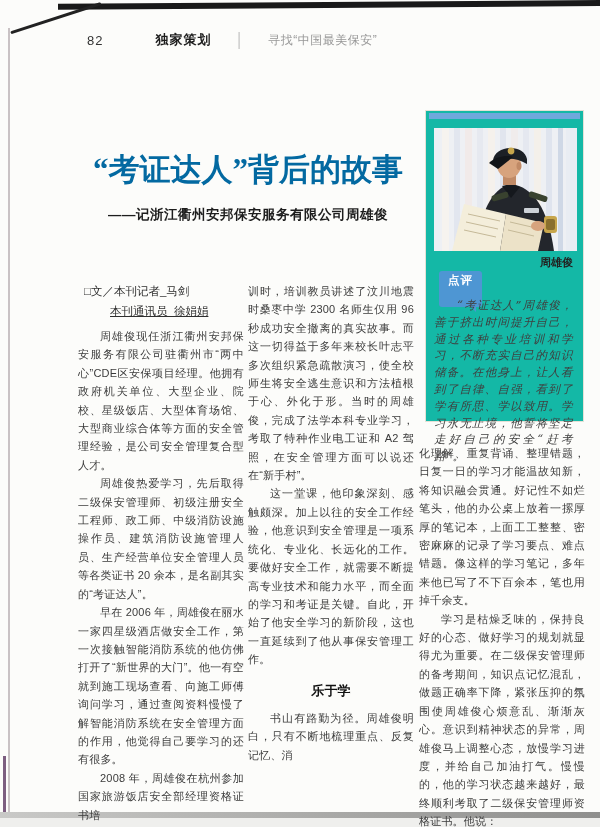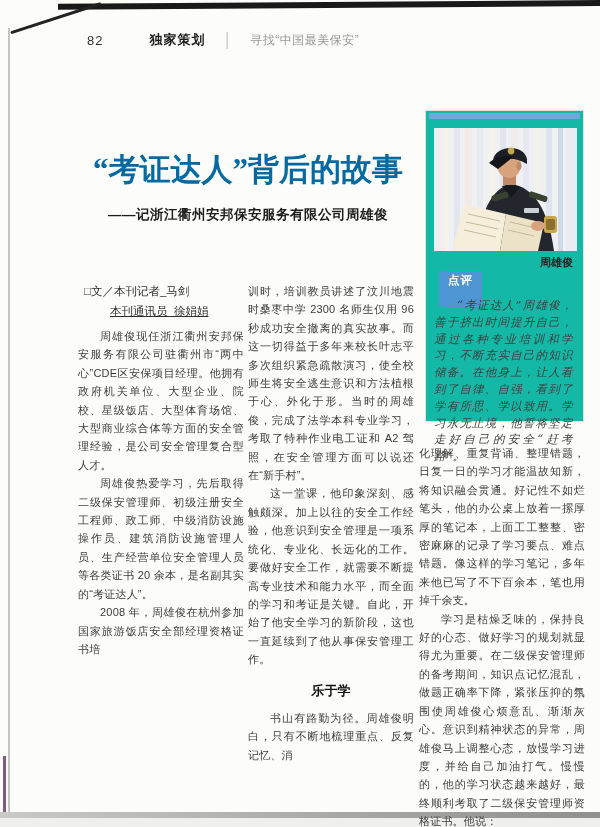--- a/index.html
+++ b/index.html
@@ -11,21 +11,21 @@
   }
   
   .scan-top{position:absolute;left:58px;top:0;width:542px;height:6px;background:#191919;transform:skewY(-0.4deg);transform-origin:right top;}
   .scan-top-curve{position:absolute;left:6px;top:2px;width:95px;height:3px;background:#222;transform:rotate(-18deg);transform-origin:right center;border-radius:2px;}
   .scan-left{position:absolute;left:8px;top:28px;width:2px;height:784px;background:#c9c2c4;}
   .scan-left-purple{position:absolute;left:3px;top:756px;width:3px;height:56px;background:#7d5e80;}
   .scan-bottom{position:absolute;left:0;top:812px;width:600px;height:8px;background:linear-gradient(to right,#c9c9c7,#8f8f8d);}
   .scan-below{position:absolute;left:0;top:818px;width:600px;height:9px;background:#efefed;}
 
   
-  .header{position:absolute;left:87px;top:31px;display:flex;align-items:center;gap:16px;font-size:13px;}
+  .header{position:absolute;left:87px;top:31px;display:flex;align-items:center;gap:22px;font-size:13px;}
   .pageno{color:#333;letter-spacing:1px;}
   .section-title{font-weight:bold;color:#1c1c1c;margin-left:30px;letter-spacing:1px;}
   .header-sep{color:#b9b9b9;font-size:14px;margin:0 2px;}
   .section-sub{color:#979797;font-size:12px;letter-spacing:0.5px;}
 
   
   .title-block{position:absolute;left:76px;top:150px;width:344px;text-align:center;}
   .main-title{
     font-family:"Liberation Serif","DejaVu Serif",serif;
     font-weight:900;font-size:31px;color:#0369a1;margin:0;line-height:1.3;
@@ -96,20 +96,21 @@
   </div>
 
   <div class="byline">
     <div class="l1">□文／本刊记者_马剑</div>
     <div class="l2">本刊通讯员_徐娟娟</div>
   </div>
 
   <div class="col col1">
     <p>周雄俊现任浙江衢州安邦保安服务有限公司驻衢州市“两中心”CDE区安保项目经理。他拥有政府机关单位、大型企业、院校、星级饭店、大型体育场馆、大型商业综合体等方面的安全管理经验，是公司安全管理复合型人才。</p>
     <p>周雄俊热爱学习，先后取得二级保安管理师、初级注册安全工程师、政工师、中级消防设施操作员、建筑消防设施管理人员、生产经营单位安全管理人员等各类证书 20 余本，是名副其实的“考证达人”。</p>
+    <p>早在 2006 年，周雄俊在丽水一家四星级酒店做安全工作，第一次接触智能消防系统的他仿佛打开了“新世界的大门”。他一有空就到施工现场查看、向施工师傅询问学习，通过查阅资料慢慢了解智能消防系统在安全管理方面的作用，他觉得自己要学习的还有很多。</p>
     <p>2008 年，周雄俊在杭州参加国家旅游饭店安全部经理资格证书培</p>
   </div>
 
   <div class="col col2">
     <p class="cont">训时，培训教员讲述了汶川地震时桑枣中学 2300 名师生仅用 96 秒成功安全撤离的真实故事。而这一切得益于多年来校长叶志平多次组织紧急疏散演习，使全校师生将安全逃生意识和方法植根于心、外化于形。当时的周雄俊，完成了法学本科专业学习，考取了特种作业电工证和 A2 驾照，在安全管理方面可以说还在“新手村”。</p>
     <p>这一堂课，他印象深刻、感触颇深。加上以往的安全工作经验，他意识到安全管理是一项系统化、专业化、长远化的工作。要做好安全工作，就需要不断提高专业技术和能力水平，而全面的学习和考证是关键。自此，开始了他安全学习的新阶段，这也一直延续到了他从事保安管理工作。</p>
     <div class="col-heading">乐于学</div>
     <p>书山有路勤为径。周雄俊明白，只有不断地梳理重点、反复记忆、消</p>
   </div>
 

